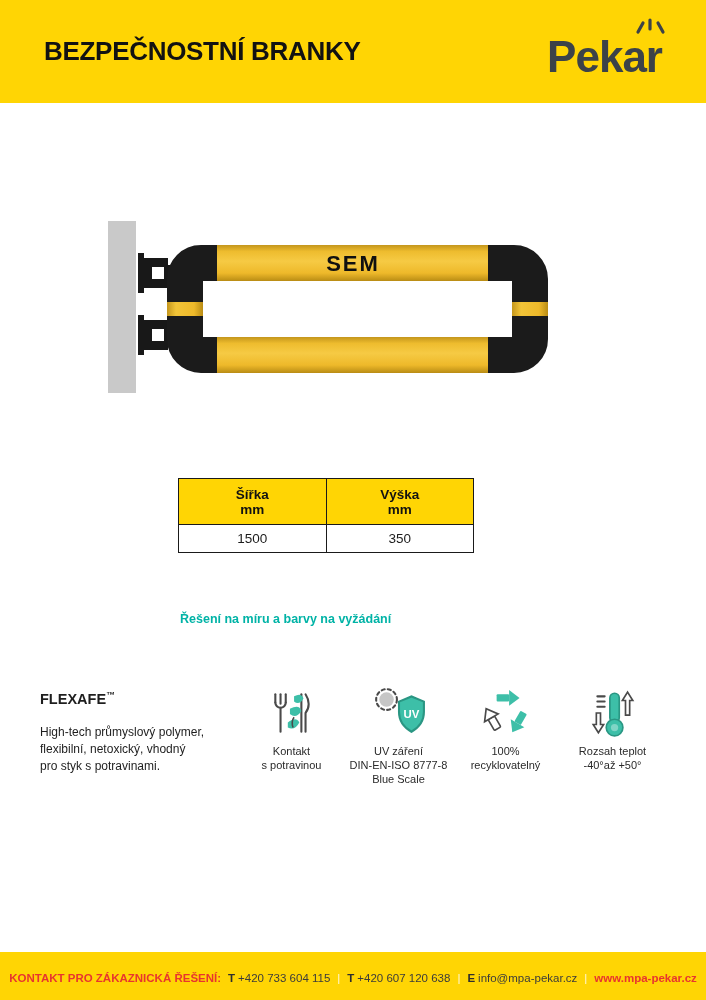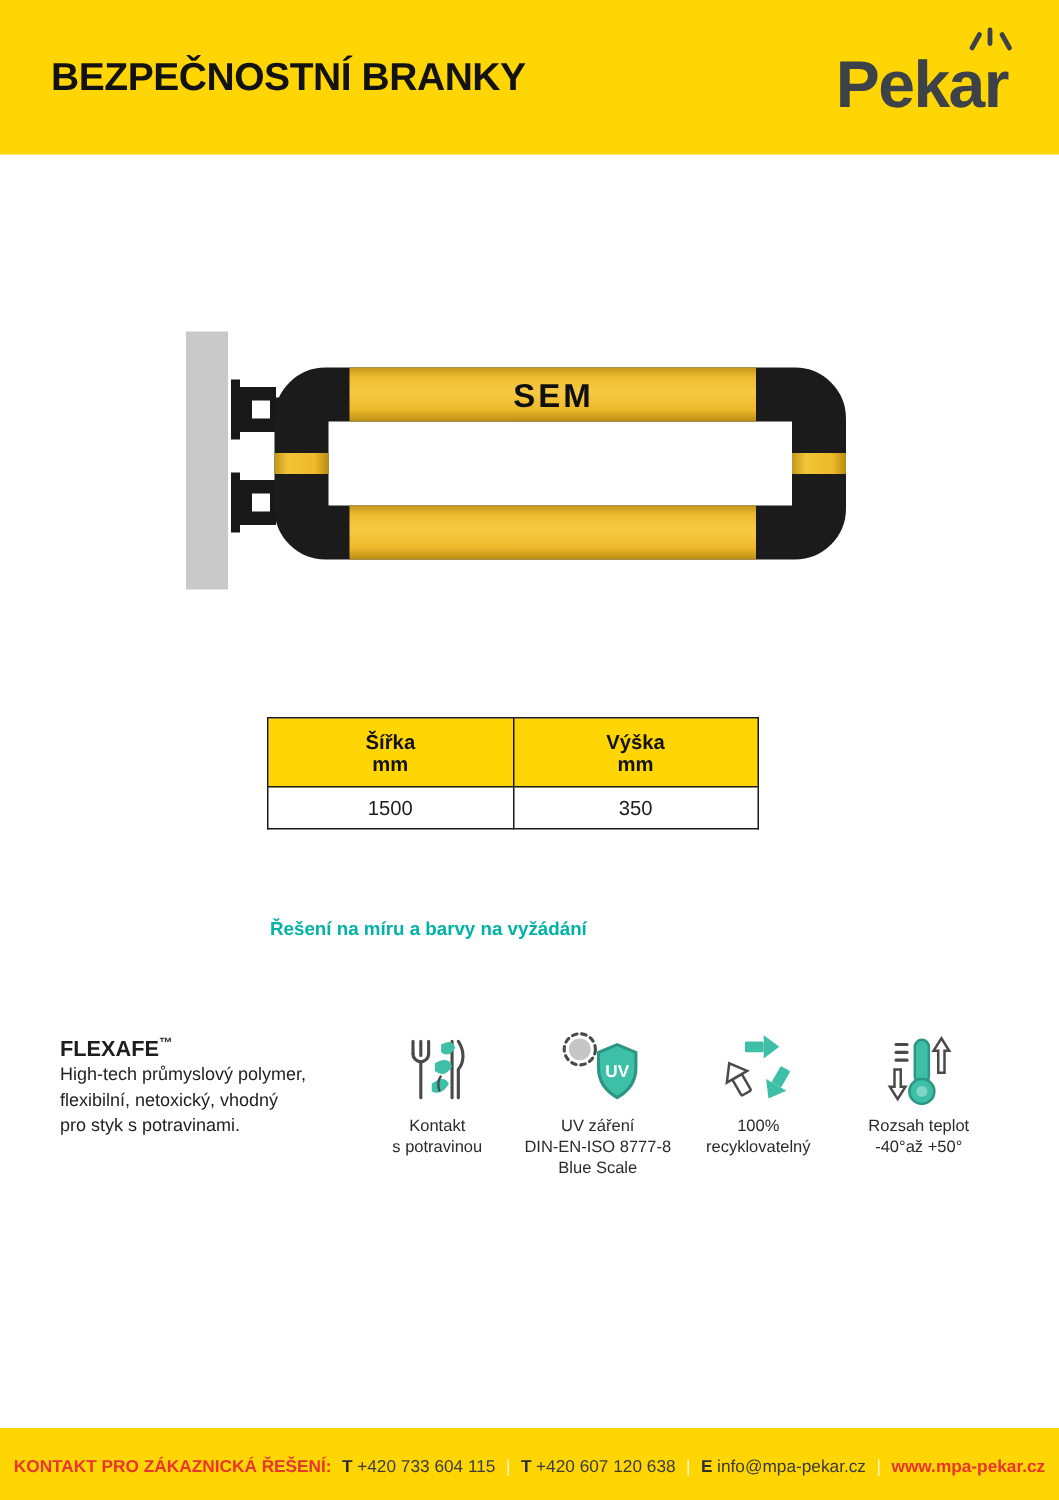--- a/index.html
+++ b/index.html
@@ -2,43 +2,43 @@
 <html><head>
 <meta charset="utf-8">
 <style>
   * { margin:0; padding:0; box-sizing:border-box; }
   html,body { width:706px; height:1000px; }
   body { font-family:"Liberation Sans","DejaVu Sans",sans-serif; background:#ffffff; position:relative; overflow:hidden; }
   .page { position:absolute; inset:0; background:#ffffff; }
 
   
   .header { position:absolute; left:0; top:0; width:706px; height:103px; background:#FFD504;
-            display:flex; align-items:center; justify-content:space-between; padding:0 34px; }
+            display:flex; align-items:center; justify-content:space-between; padding:0 44px; }
   .page-title { font-size:26px; font-weight:bold; color:#121212; letter-spacing:-0.3px; }
   .logo { position:relative; font-size:44px; font-weight:bold; color:#3C4248; letter-spacing:-1px; line-height:1; padding-top:10px; }
   .logo .sparks { position:absolute; top:-8px; right:-6px; }
 
   
-  .gate-wrap { position:absolute; left:111px; top:205px; width:470px; height:200px; }
-
-  
-  .spec-table { position:absolute; left:178px; top:478px; width:328px; border-collapse:collapse; }
+  .gate-wrap { position:absolute; left:95px; top:205px; width:470px; height:200px; }
+
+  
+  .spec-table { position:absolute; left:178px; top:478px; width:296px; border-collapse:collapse; }
   .spec-table th, .spec-table td { border:1px solid #1a1a1a; text-align:center; }
   .spec-table th { background:#FFD504; height:46px; font-size:13.5px; color:#121212; font-weight:bold; width:50%; }
   .spec-table th .unit { font-weight:bold; }
   .spec-table td { height:28px; font-size:13.5px; color:#1c1c1c; font-weight:normal; background:#ffffff; }
 
   
   .note { position:absolute; left:180px; top:612px; font-size:12.5px; font-weight:bold; color:#00B3A6; }
 
   
   .material { position:absolute; left:40px; top:690px; width:190px; color:#1e1e1e; }
   .material-name { font-size:14.5px; font-weight:bold; }
   .material-name sup { font-size:9px; }
-  .material-desc { margin-top:0; font-size:12px; line-height:17px; }
+  .material-desc { margin-top:17px; font-size:12px; line-height:17px; }
 
   
   .features { position:absolute; left:238px; top:683px; width:428px; display:flex; }
   .feature { flex:1; display:flex; flex-direction:column; align-items:center; }
   .feature .icon-box { height:55px; display:flex; align-items:flex-end; justify-content:center; }
   .feature .flabel { margin-top:6px; font-size:11px; line-height:14px; color:#2a2a2a; text-align:center; white-space:nowrap; }
 
   
   .footer { position:absolute; left:0; top:952px; width:706px; height:52px; background:#FFD504;
             display:flex; align-items:center; justify-content:center; }

